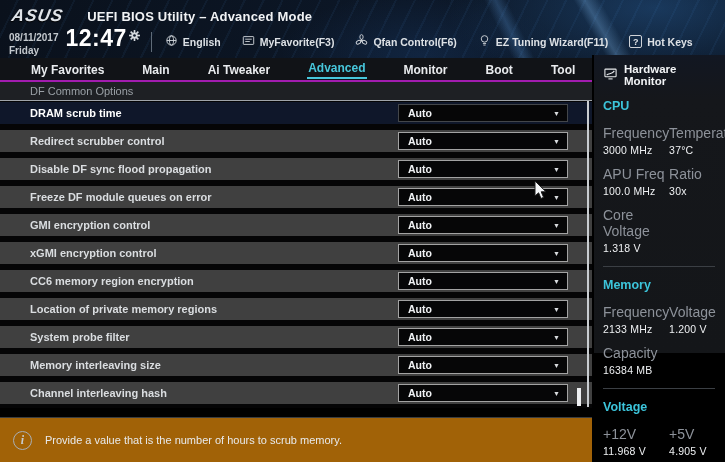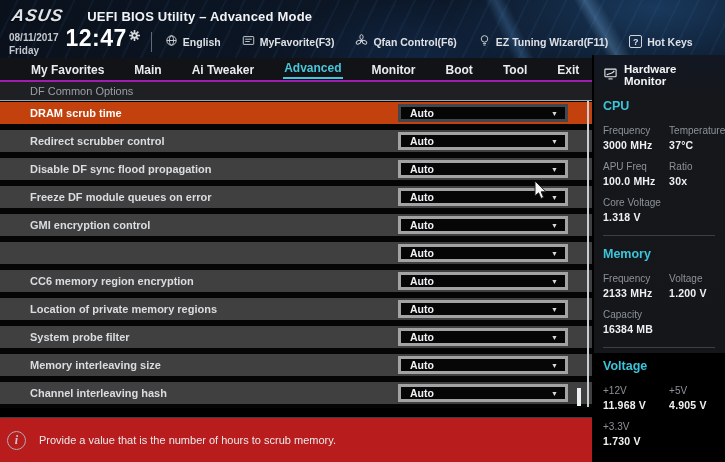--- a/index.html
+++ b/index.html
@@ -36,78 +36,78 @@
   .gear-icon { margin-left:2px; margin-top:1px; }
   .tb-divider { width:1px; height:20px; background:#5f6b78; margin:0 13px 0 11px; }
   .tb-item { display:flex; align-items:center; gap:5px; margin-right:21px; color:#dde1e5; font-size:10.5px; font-weight:bold; white-space:nowrap; }
   .tb-item svg { flex:0 0 auto; }
   .qbox { display:inline-flex; align-items:center; justify-content:center; width:13px; height:13px; border:1px solid #cfd3d8; border-radius:2px; font-size:9px; color:#dde1e5; }
   .qbox::before { content:"?"; }
 
   
   .tabs-bar {
     position:absolute; left:0; top:58px; width:696px; height:22px; background:#111317;
-    display:flex; align-items:flex-end; gap:28px; padding:0 0 1px 30px;
+    display:flex; align-items:flex-end; gap:36px; padding:0 0 1px 30px;
   }
   .tab { font-size:12px; font-weight:bold; color:#e9ebee; padding:2px 1px 2px; cursor:default; }
   .tab.active { color:#47c6db; border-bottom:2px solid #47c6db; }
 
   
   .breadcrumb-bar {
     position:absolute; left:0; top:80px; width:592px; height:20px; background:#1e2024;
     display:flex; align-items:center; padding-left:30px; border-top:2px solid #a21caf;
   }
   .breadcrumb { color:#9aa0a6; font-size:11px; }
 
   
   .settings-list {
     position:absolute; left:0; top:100px; width:592px; height:308px;
     background:#050506; border-top:1px solid #9fa4a9; overflow:hidden; padding-top:1px;
   }
   .setting-row { position:relative; height:22px; margin-bottom:6px; background:#404040; display:flex; align-items:center; }
-  .setting-row.active { background:#c2410c; }
+  .setting-row.active { background:#0f172a; }
   .setting-label { padding-left:30px; font-size:11px; font-weight:bold; color:#dadde0; }
   .setting-row.active .setting-label { color:#ffffff; }
   .dropdown {
     position:absolute; right:24px; top:2px; width:170px; height:18px;
-    background:#060607; border:3px solid #a3a3a3;
+    background:#060607; border:1px solid #a3a3a3;
     display:flex; align-items:center; justify-content:space-between; padding:0 7px 0 9px;
   }
   .setting-row.active .dropdown { border-color:#43464a; }
   .dropdown-value { font-size:10.5px; font-weight:bold; color:#f0f2f4; }
   .dropdown-arrow { font-size:7px; color:#d8dbde; line-height:1; }
   .dropdown-arrow::before { content:"▼"; }
 
   .scroll-track { position:absolute; left:587px; top:101px; width:2px; height:306px; background:#c9cdd1; }
   .scroll-thumb { position:absolute; left:577px; top:388px; width:4px; height:18px; background:#eef0f2; }
 
   
   .footer-bar {
-    position:absolute; left:0; top:417px; width:592px; height:45px; background:#b91c1c;
-    border-top:1px solid #3a3d41; display:flex; align-items:center; gap:13px; padding-left:7px;
+    position:absolute; left:0; top:417px; width:592px; height:45px; background:#a16207;
+    border-top:1px solid #3a3d41; display:flex; align-items:center; gap:13px; padding-left:13px;
   }
   .info-icon {
     width:19px; height:19px; border:1.5px solid #a9afb5; border-radius:50%;
     display:flex; align-items:center; justify-content:center;
     color:#c8cdd2; font-size:12px; font-family:"Liberation Serif","DejaVu Serif",serif; font-style:italic; font-weight:bold;
   }
   .info-icon::before { content:"i"; }
   .footer-hint { color:#e8eaec; font-size:11px; }
 
   
   .sidebar {
     position:absolute; left:592px; top:55px; width:133px; height:298px;
     background:linear-gradient(180deg,#121722 0%,#15171b 15%,#141619 100%);
     border-left:2px solid #000; padding:8px 6px 0 9px;
   }
   .hm-header { display:flex; align-items:center; gap:6px; color:#f1f3f5; font-size:11.5px; font-weight:bold; margin-bottom:12px; }
   .hm-section-title { color:#3cc4da; font-size:12.5px; font-weight:bold; margin:2px 0 12px; }
   .metrics { display:grid; grid-template-columns:57% 43%; row-gap:10px; margin-bottom:4px; }
-  .metric-label { color:#8d929a; font-size:10px; margin-bottom:3px; }
-  .metric-value { color:#eef0f2; font-size:10.5px; font-weight:bold; letter-spacing:.2px; }
+  .metric-label { color:#8d929a; font-size:14px; margin-bottom:3px; }
+  .metric-value { color:#eef0f2; font-size:10.5px; font-weight:normal; letter-spacing:.2px; }
   .hm-divider { height:1px; background:#3b3f44; margin:12px 4px 11px 0; }
 
   .cursor { position:absolute; left:534px; top:181px; z-index:10; }
 </style>
 </head>
 <body>
 
 <div class="screen">
 
   <div class="header">
@@ -250,20 +250,21 @@
 
       <div class="setting-row">
         <span class="setting-label">GMI encryption control</span>
         <div class="dropdown">
           <span class="dropdown-value">Auto</span>
           <span class="dropdown-arrow"></span>
         </div>
       </div>
 
       <div class="setting-row">
+        <span class="setting-label">xGMI encryption control</span>
         <div class="dropdown">
           <span class="dropdown-value">Auto</span>
           <span class="dropdown-arrow"></span>
         </div>
       </div>
 
       <div class="setting-row">
         <span class="setting-label">CC6 memory region encryption</span>
         <div class="dropdown">
           <span class="dropdown-value">Auto</span>

